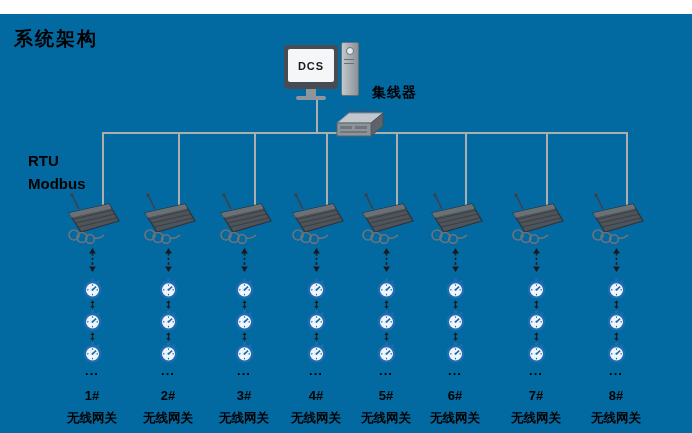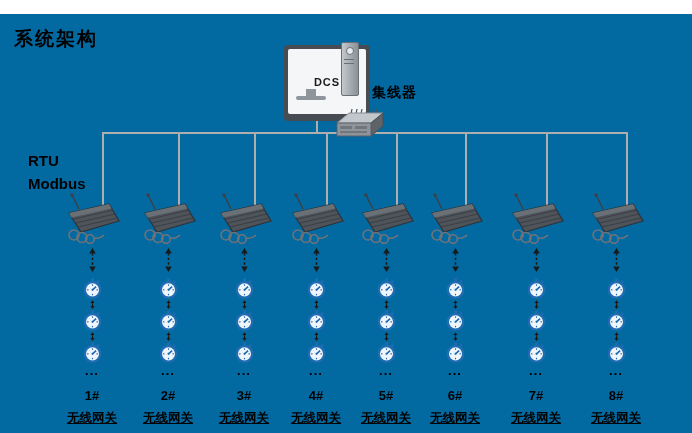--- a/index.html
+++ b/index.html
@@ -7,39 +7,39 @@
          font-family:"Liberation Sans","DejaVu Sans",sans-serif;color:#000;margin-top:14px;}
   .abs{position:absolute;}
   .page-title{left:14px;top:12px;font-size:19px;font-weight:bold;letter-spacing:2px;}
   .hub-label{left:372px;top:70px;font-size:14px;font-weight:bold;letter-spacing:1px;}
   .modbus-label{left:28px;top:136px;font-size:15px;font-weight:bold;line-height:1.5;}
   .wpg-label{left:8px;top:282px;width:80px;font-size:13px;font-weight:bold;line-height:1.6;}
   
   .line{position:absolute;background:#aeaeae;z-index:1;}
   
   .monitor{left:284px;top:31px;width:54px;height:44px;background:#474c52;border-radius:4px;
-           padding:16px;z-index:3;}
+           padding:0;z-index:3;}
   .screen{position:absolute;left:4px;top:4px;right:4px;bottom:7px;background:#f4f6f8;border-radius:2px;
           display:flex;align-items:center;justify-content:center;font-size:11px;font-weight:bold;color:#1a1a1a;letter-spacing:1px;}
   .stand-neck{left:306px;top:75px;width:10px;height:7px;background:#8e959b;z-index:3;}
   .stand-base{left:296px;top:82px;width:30px;height:4px;background:#8e959b;border-radius:2px;z-index:3;}
   .tower{left:341px;top:28px;width:16px;height:52px;background:linear-gradient(90deg,#c3c8cd,#8a9197);
          border:1px solid #6a7076;border-radius:2px;z-index:3;}
   .tower .power{position:absolute;left:4px;top:4px;width:6px;height:6px;border-radius:50%;background:#e8ebee;border:1px solid #6a7076;}
   .tower .slot{position:absolute;left:2px;width:10px;height:1px;background:#6a7076;}
   .hub-svg{left:332px;top:94px;width:54px;height:36px;z-index:4;}
   
   .col{position:absolute;top:178px;width:74px;display:flex;flex-direction:column;align-items:center;z-index:2;}
   .gw-icon{width:64px;height:52px;}
   .darrow{width:11px;height:26px;margin:3px 0 4px 0;}
   .gauge{width:19px;height:21px;margin:1px 0;}
   .mini{width:7px;height:9px;}
   .dots{font-size:13px;font-weight:bold;margin-top:2px;height:13px;line-height:9px;letter-spacing:1px;}
   .col-id{font-size:13px;font-weight:bold;margin-top:9px;}
-  .col-label{font-size:12.5px;font-weight:bold;margin-top:7px;white-space:nowrap;text-decoration:underline;}
+  .col-label{font-size:12.5px;font-weight:bold;margin-top:7px;white-space:nowrap;}
 </style>
 </head>
 <body>
 
 <svg width="0" height="0" style="position:absolute">
   <defs>
     <symbol id="sym-gateway" viewBox="0 0 64 52">
       <circle cx="12" cy="3" r="1.7" fill="#3c4146"></circle>
       <line x1="12.5" y1="4" x2="19" y2="17" stroke="#3c4146" stroke-width="1.5"></line>
       <polygon points="9,21 49,12 59,29 21,40" fill="#4e545a" stroke="#2e3237" stroke-width="1.2"></polygon>

